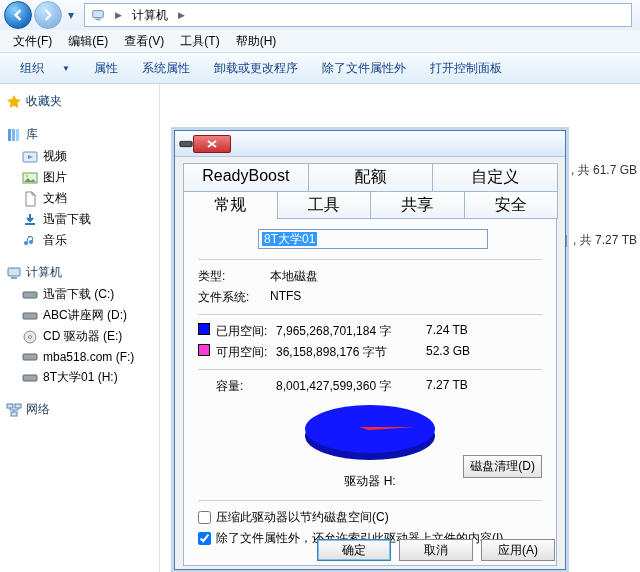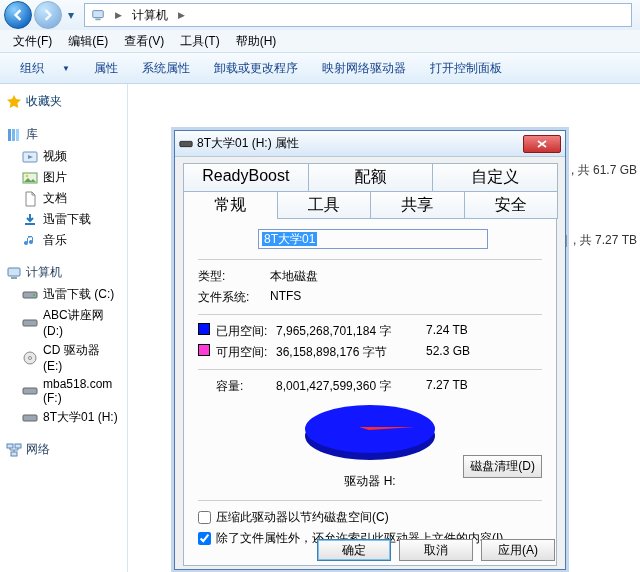--- a/index.html
+++ b/index.html
@@ -12,21 +12,21 @@
 .addrbar{flex:1;display:flex;align-items:center;height:24px;border:1px solid #9bb9d6;background:#fff;margin-right:4px}
 .addrbar .seg{padding:0 6px;display:flex;align-items:center;gap:3px}
 .addrbar .seg svg{width:14px;height:14px}
 .addrbar .tri{color:#666;font-size:9px;padding:0 4px}
 .menubar{height:22px;display:flex;align-items:center;padding:0 6px;gap:2px;background:#f2f7fc}
 .menubar span{padding:3px 7px;cursor:default}
 .cmdbar{height:32px;display:flex;align-items:center;padding:4px 10px;gap:4px;background:linear-gradient(#f7fbff,#dfeefa);border-top:1px solid #d0dfec;border-bottom:1px solid #c3d7ea}
 .cmdbar span{padding:4px 10px;cursor:default;color:#15428b}
 .cmdbar .tri{font-size:8px;color:#15428b;margin-left:-6px}
 .body{display:flex;height:488px}
-.sidebar{width:128px;background:#fff;border-right:1px solid #d7e5f2;padding:6px 2px;overflow:hidden}
+.sidebar{width:160px;background:#fff;border-right:1px solid #d7e5f2;padding:6px 2px;overflow:hidden}
 .sgrp{margin-bottom:10px}
 .sgrp .hdr{display:flex;align-items:center;gap:4px;padding:3px 4px;color:#1e395b;font-weight:400}
 .sgrp .hdr.fav{color:#0a3a6a}
 .item{display:flex;align-items:center;gap:5px;padding:2px 4px 2px 20px;cursor:default}
 .item svg,.hdr svg{width:16px;height:16px;flex:0 0 16px}
 .main{flex:1;background:#fff;position:relative}
 .drivebar{position:absolute;right:3px;display:flex;align-items:center;gap:6px;font-size:11px;color:#333}
 .drivebar .bar{width:80px;height:12px;border:1px solid #9c9c9c;background:#e8e8e8;position:relative}
 .drivebar .bar i{position:absolute;left:0;top:0;bottom:0;background:linear-gradient(#4fb0ff,#1579d6)}
 .drivebar .bar.red i{background:linear-gradient(#ff5a5a,#d21a1a)}
@@ -99,21 +99,21 @@
     <span>工具(T)</span>
     <span>帮助(H)</span>
   </div>
 
   <div class="cmdbar">
     <span>组织</span>
       <span class="tri">▼</span>
     <span>属性</span>
     <span>系统属性</span>
     <span>卸载或更改程序</span>
-    <span>映射网络驱动器</span>
+    <span>除了文件属性外</span>
     <span>打开控制面板</span>
   </div>
 
   <div class="body">
     <div class="sidebar">
       <div class="sgrp">
         <div class="hdr fav">
           <svg viewBox="0 0 16 16">
               <path class="star" d="M8 1l2 4 5 .7-3.6 3.4.9 4.9L8 11.8 3.7 14l.9-4.9L1 5.7 6 5z"></path>
             </svg>
@@ -234,21 +234,20 @@
       </div>
     </div>
   </div>
 </div>
 
 <div class="dlg">
   <div class="dtitle">
     <svg width="14" height="14" viewBox="0 0 16 16">
         <rect x="1" y="5" width="14" height="6" rx="1" fill="#555" stroke="#222"></rect>
       </svg>
-    <span class="txt">8T大学01 (H:) 属性</span>
     <div class="close">
       <svg width="10" height="8" viewBox="0 0 10 8">
           <path d="M1 1l8 6M9 1L1 7" stroke="#fff" stroke-width="1.6"></path>
         </svg>
     </div>
   </div>
 
   <div class="tabs">
     <div class="tabrow">
       <div class="tab">ReadyBoost</div>

